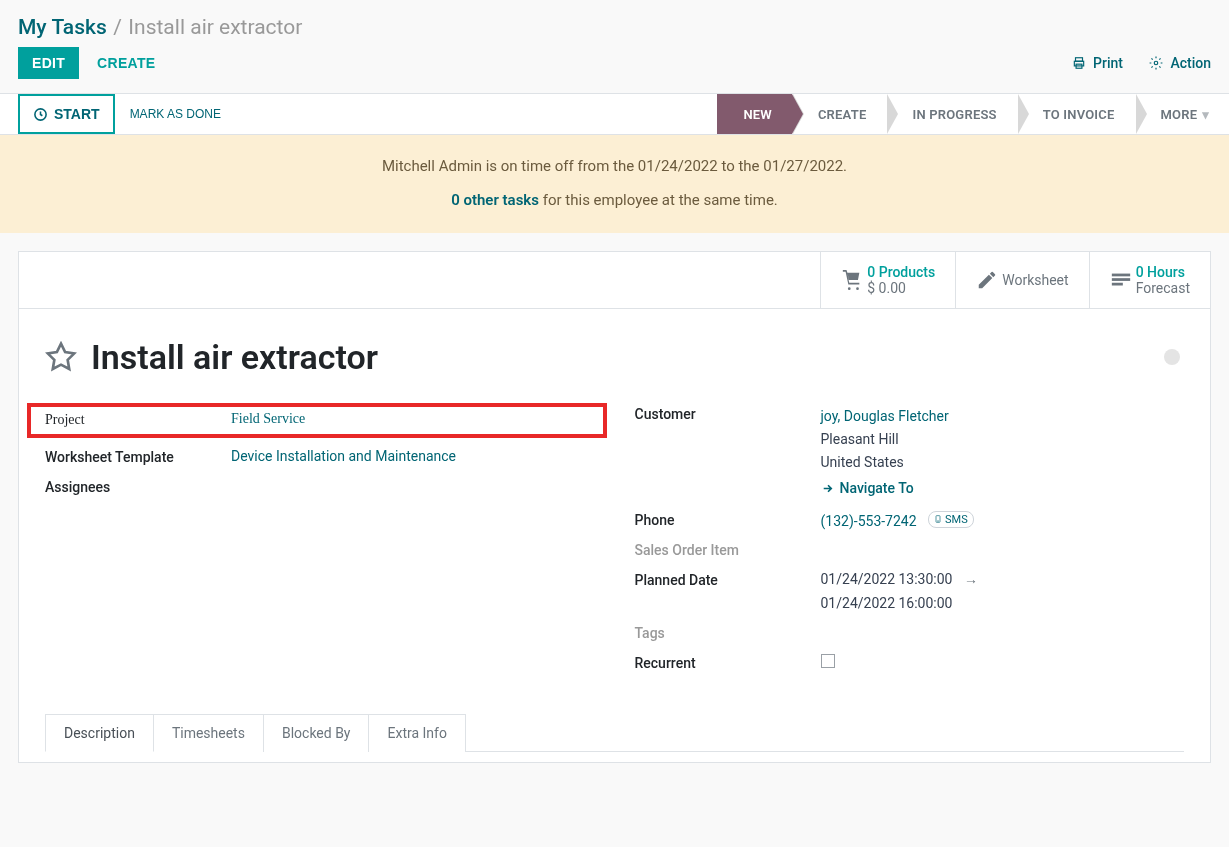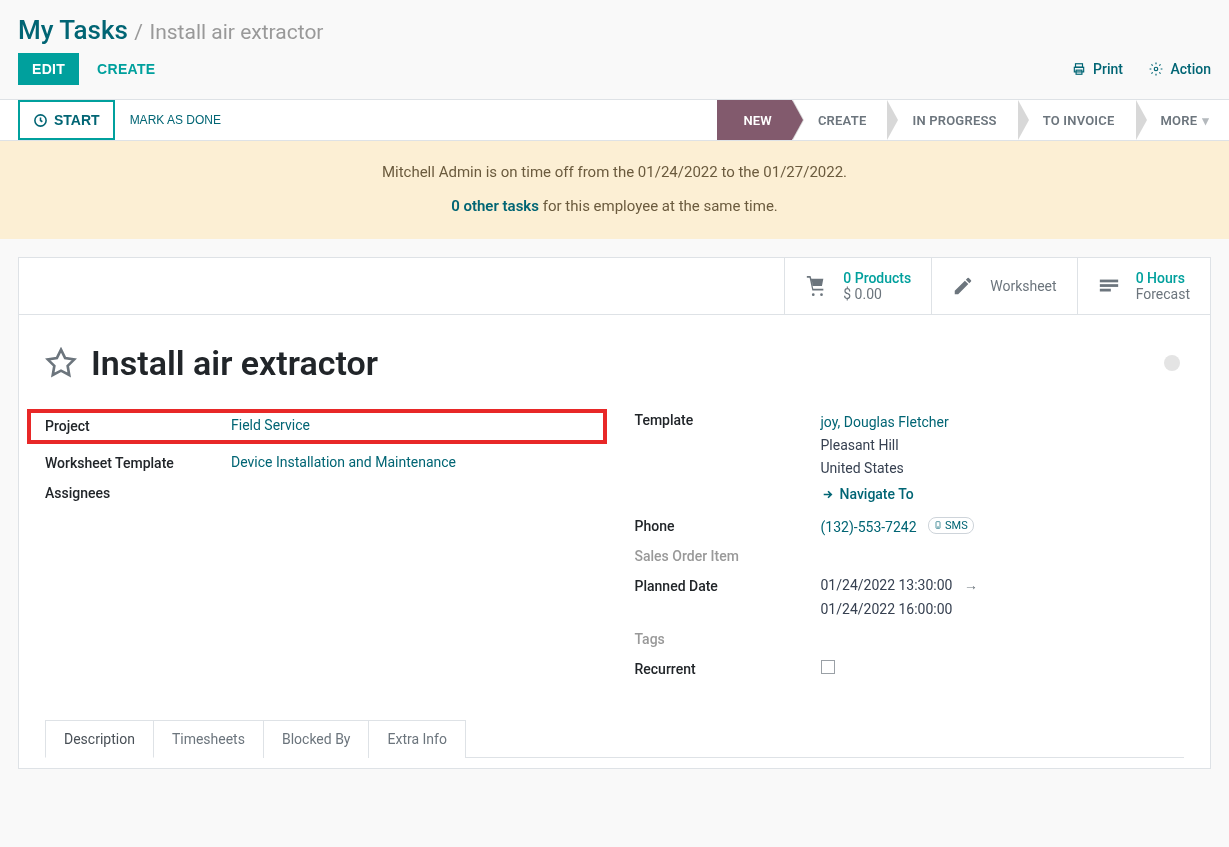--- a/index.html
+++ b/index.html
@@ -1,19 +1,19 @@
 <!DOCTYPE html>
 <html><head>
 <meta charset="utf-8">
 <style>
 * { box-sizing: border-box; margin: 0; padding: 0; }
 body { font-family: -apple-system, BlinkMacSystemFont, "Segoe UI", Roboto, Helvetica, Arial, sans-serif; font-size: 14px; color: #374151; background: #f9f9f9; }
 
 .breadcrumb-row { padding: 15px 18px 8px; }
-.breadcrumb-row a { font-size: 26px; color: #016574; text-decoration: none; font-weight: 500; }
+.breadcrumb-row a { font-size: 21px; color: #016574; text-decoration: none; font-weight: 500; }
 .breadcrumb-row span.sep { color: #999; font-size: 21px; margin: 0 3px; }
 .breadcrumb-row span.current { font-size: 21px; color: #999; font-weight: 400; }
 
 .toolbar { display: flex; justify-content: space-between; align-items: center; padding: 0 18px 14px; }
 .toolbar .left { display: flex; gap: 18px; align-items: center; }
 .btn-edit { background: #00A09D; color: #fff; border: none; padding: 8px 14px; font-weight: 600; font-size: 14px; cursor: pointer; letter-spacing: 0.3px; }
 .btn-create { background: transparent; border: none; color: #00A09D; font-weight: 600; font-size: 14px; cursor: pointer; letter-spacing: 0.3px; }
 .toolbar .right { display: flex; gap: 26px; }
 .toolbar .right a { color: #016574; text-decoration: none; font-weight: 500; }
 .toolbar .right svg { vertical-align: -2px; margin-right: 4px; }
@@ -33,21 +33,21 @@
 .stage .caret { margin-left: 5px; opacity: 0.5; }
 
 .notice-banner { background: #fcefd4; padding: 22px 18px 24px; text-align: center; color: #6b5b3e; font-size: 15px; }
 .notice-banner .line { margin-bottom: 16px; }
 .notice-banner a { color: #016574; font-weight: 600; text-decoration: none; }
 
 .form-wrap { padding: 18px; }
 .form-card { background: #fff; border: 1px solid #dee2e6; }
 
 .stat-row { display: flex; justify-content: flex-end; border-bottom: 1px solid #dee2e6; }
-.stat-box { display: flex; align-items: center; gap: 16px; padding: 12px 20px; border-left: 1px solid #dee2e6; color: #6c757d; cursor: pointer; font-size: 14px; }
+.stat-box { display: flex; align-items: center; gap: 4px; padding: 12px 20px; border-left: 1px solid #dee2e6; color: #6c757d; cursor: pointer; font-size: 14px; }
 .stat-box svg { width: 22px; height: 22px; }
 .stat-box .two-line .top { color: #00A09D; font-weight: 500; }
 .stat-box .two-line .bottom { color: #6c757d; }
 .stat-box .single { color: #6c757d; }
 
 .form-body { padding: 28px 26px 10px; }
 .title-row { display: flex; align-items: center; justify-content: space-between; margin-bottom: 28px; }
 .title-left { display: flex; align-items: center; gap: 14px; }
 .star-icon { width: 32px; height: 32px; fill: none; stroke: #6c757d; stroke-width: 2; cursor: pointer; }
 .task-title { font-size: 34px; font-weight: 600; color: #212529; }
@@ -56,21 +56,21 @@
 .two-col { display: flex; gap: 40px; }
 .col { flex: 1; }
 .field-row { display: flex; margin-bottom: 13px; align-items: flex-start; }
 .field-row .label { width: 186px; color: #212529; font-weight: 500; padding-top: 1px; }
 .field-row .value { flex: 1; }
 .field-row .value a { color: #016574; text-decoration: none; }
 .muted-label { color: #999 !important; }
 .assignee-tag { display: inline-flex; align-items: center; gap: 6px; border: 1px solid #ced4da; border-radius: 14px; padding: 3px 11px 3px 3px; font-weight: 500; color: #6c757d; }
 .assignee-avatar { width: 20px; height: 20px; border-radius: 50%; background: radial-gradient(circle at 30% 30%, #c99b76, #8b5e3c); }
 
-.highlight-box { border: 4px solid #e82828; margin: -2px -12px 10px -18px; padding: 4px 8px 4px 14px; }
+.highlight-box { border: 4px solid #e82828; margin: -2px -12px 10px -18px; padding: 4px 8px 4px 14px; font-family: Liberation Serif, serif; }
 .highlight-box .field-row { margin-bottom: 2px; }
 
 .addr-block div { line-height: 1.65; }
 .nav-to { color: #016574; text-decoration: none; font-weight: 500; display: inline-flex; align-items: center; gap: 6px; margin-top: 6px; }
 
 .sms-badge { border: 1px solid #ced4da; border-radius: 8px; font-size: 11px; padding: 1px 5px; color: #016574; margin-left: 8px; display: inline-flex; align-items: center; gap: 3px; vertical-align: 1px; }
 
 .planned-arrow { display: inline-block; margin-left: 8px; color: #6c757d; }
 
 .checkbox { width: 14px; height: 14px; border: 1px solid #9aa0a6; display: inline-block; cursor: pointer; }
@@ -195,21 +195,21 @@
             <div class="label">Worksheet Template</div>
             <div class="value"><a href="#">Device Installation and Maintenance</a></div>
           </div>
           <div class="field-row">
             <div class="label">Assignees</div>
           </div>
         </div>
 
         <div class="col">
           <div class="field-row">
-            <div class="label">Template</div>
+            <div class="label">Customer</div>
             <div class="value addr-block">
               <div><a href="#">joy, Douglas Fletcher</a></div>
               <div>Pleasant Hill</div>
               <div>United States</div>
               <a href="#" class="nav-to">
                 <svg width="13" height="13" viewBox="0 0 24 24" fill="none" stroke="#016574" stroke-width="3">
                     <path d="M5 12h14M13 6l6 6-6 6"></path>
                   </svg>
                 <span>Navigate To</span>
               </a>

